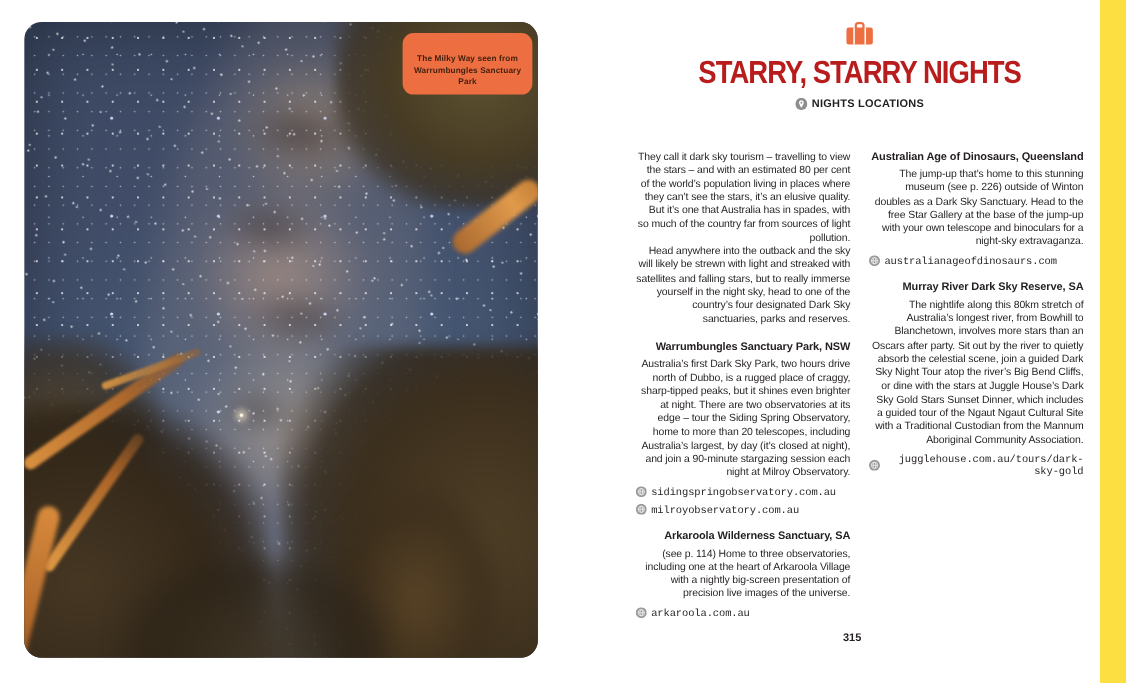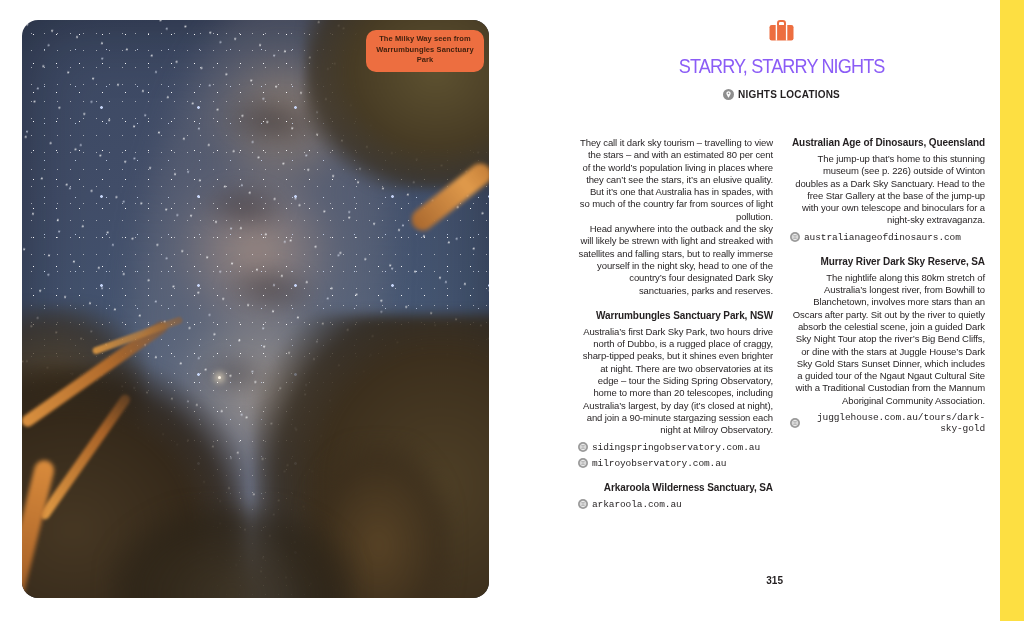--- a/index.html
+++ b/index.html
@@ -114,34 +114,34 @@
     transform:rotate(-20deg); filter:blur(1px);
     background:linear-gradient(90deg, rgba(224,154,68,.9), rgba(150,95,45,.55));
   }
   .trunk-bl {
     left:-6px; top:438px; width:20px; height:170px; border-radius:10px;
     transform:rotate(14deg); filter:blur(2px);
     background:linear-gradient(180deg, #d98b3c, #b26a2c 60%, #7c4a20);
   }
 
   .photo-caption {
-    top:10px; right:5px; width:118px; padding:4px 5px 6px;
+    top:10px; right:5px; width:118px; padding:18px 5px 6px;
     background:#ED6E40; border-radius:10px; z-index:6;
     text-align:center; font-size:7.5px; font-weight:bold; line-height:1.4;
     color:#44220f; letter-spacing:.1px;
   }
   .photo-caption span { display:block; position:static; }
 
   
   .content { position:absolute; left:578px; top:20px; width:407px; }
   .page-header { display:flex; flex-direction:column; align-items:center; }
   .suitcase { width:25px; height:21px; }
   .page-title {
     margin-top:7px; line-height:36px; white-space:nowrap;
-    font-size:21px; font-weight:400; letter-spacing:-1px; color:#8b5cf6;
+    font-size:29px; font-weight:700; letter-spacing:-1px; color:#b91c1c;
   }
   .page-title span { display:inline-block; transform:scaleX(.86); transform-origin:center; }
   .subtitle {
     margin-top:5px; display:flex; align-items:center; gap:4px;
     font-size:10px; font-weight:bold; letter-spacing:.2px;
   }
   .pin-icon { width:11px; height:11px; }
 
   .columns { display:flex; gap:17px; margin-top:37px;text-align:right; }
   .col { width:197px; font-size:9.5px; line-height:12.3px; letter-spacing:-.1px; }
@@ -225,20 +225,21 @@
         <svg class="globe" viewBox="0 0 16 16">
           <circle cx="8" cy="8" r="8" fill="#9a9a9a"></circle>
           <circle cx="8" cy="8" r="4.6" fill="none" stroke="#ffffff" stroke-width="1"></circle>
           <ellipse cx="8" cy="8" rx="2" ry="4.6" fill="none" stroke="#ffffff" stroke-width="1"></ellipse>
           <line x1="3.4" y1="8" x2="12.6" y2="8" stroke="#ffffff" stroke-width="1"></line>
         </svg>
         <span class="link-text">milroyobservatory.com.au</span>
       </div>
 
       <h2 class="sec-heading">Arkaroola Wilderness Sanctuary, SA</h2>
+      <p>(see p. 114) Home to three observatories, including one at the heart of Arkaroola Village with a nightly big-screen presentation of precision live images of the universe.</p>
       <div class="link-row">
         <svg class="globe" viewBox="0 0 16 16">
           <circle cx="8" cy="8" r="8" fill="#9a9a9a"></circle>
           <circle cx="8" cy="8" r="4.6" fill="none" stroke="#ffffff" stroke-width="1"></circle>
           <ellipse cx="8" cy="8" rx="2" ry="4.6" fill="none" stroke="#ffffff" stroke-width="1"></ellipse>
           <line x1="3.4" y1="8" x2="12.6" y2="8" stroke="#ffffff" stroke-width="1"></line>
         </svg>
         <span class="link-text">arkaroola.com.au</span>
       </div>
     </div>

